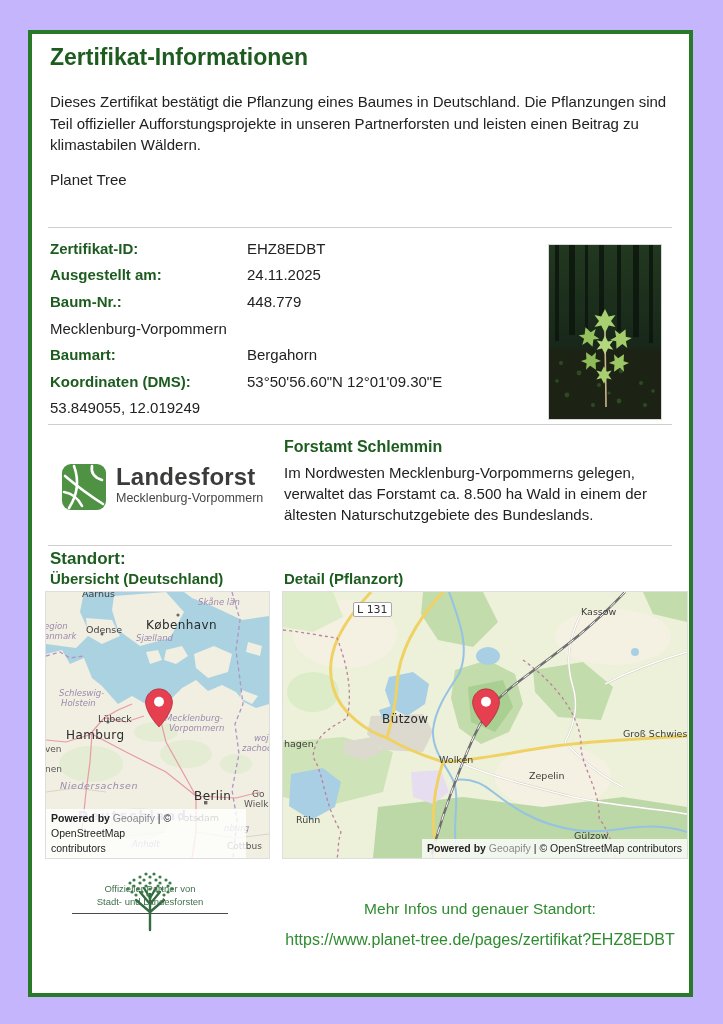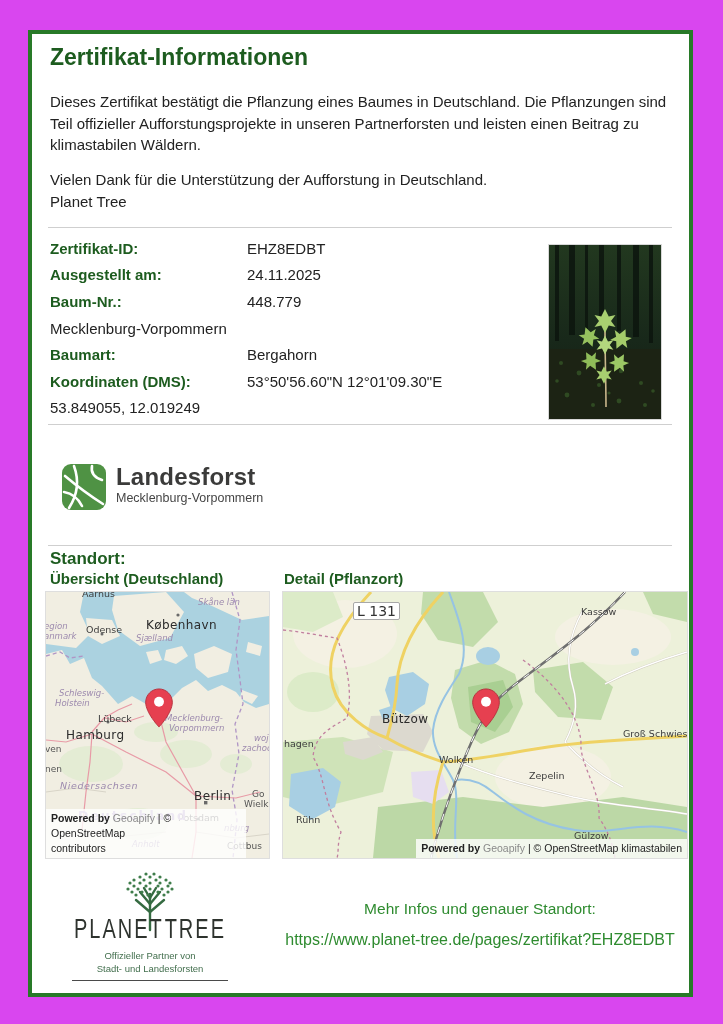--- a/index.html
+++ b/index.html
@@ -1,17 +1,17 @@
 <!DOCTYPE html>
 <html><head>
 <meta charset="utf-8">
 <style>
   html,body{margin:0;padding:0;background:#fff;}
   body{font-family:"Liberation Sans","DejaVu Sans",sans-serif;color:#1f1f1f;}
-  .page{position:relative;width:723px;height:1024px;background:#d946ef;overflow:hidden;}
+  .page{position:relative;width:723px;height:1024px;background:#c4b5fd;overflow:hidden;}
   .frame{position:absolute;left:28px;top:30px;width:657px;height:959px;border:4px solid #287a28;background:#fff;}
   .abs{position:absolute;}
   h1.title{margin:0;font-size:23px;font-weight:bold;color:#1d5c1f;}
   .intro{font-size:15px;line-height:21.5px;color:#222;margin:0;}
   .sep{position:absolute;height:1px;background:#cfcfcf;border:0;margin:0;}
   .cert-row{display:flex;height:26.6px;align-items:center;}
   .cert-label{width:197px;font-size:15px;font-weight:bold;color:#1d5c1f;}
   .cert-value{font-size:15px;color:#222;}
   .photo{position:absolute;left:516px;top:210px;width:112px;height:174px;border:1px solid #d8d8d8;}
   .lf-title{font-size:24px;font-weight:bold;color:#3b3b3a;line-height:26px;letter-spacing:.2px;}
@@ -22,21 +22,21 @@
   .map-h{font-size:15px;font-weight:bold;color:#1d5c1f;margin:0;}
   .map{position:absolute;top:557px;height:266px;overflow:hidden;border:1px solid #dedede;background:#f1eee2;}
   .map svg.bg{position:absolute;left:0;top:0;}
   .maplabel{position:absolute;font-family:"DejaVu Sans",sans-serif;color:#3d3d3d;white-space:nowrap;z-index:3;}
   .town{font-size:9.5px;}
   .town-lg{font-size:12px;color:#2b2b2b;letter-spacing:.4px;}
   .town-sm{font-size:9px;color:#555;}
   .region-sm{font-size:8.5px;font-style:italic;color:#9d8aae;}
   .region{font-size:9.5px;font-style:italic;color:#9d8aae;letter-spacing:.6px;}
   .country{font-size:12.5px;color:#a58bc0;letter-spacing:2px;font-weight:bold;}
-  .road-badge{font-size:14px;background:#fff;border:1px solid #a8a8a8;border-radius:2px;padding:0 3px;color:#333;font-style:normal;}
+  .road-badge{font-size:11px;background:#fff;border:1px solid #a8a8a8;border-radius:2px;padding:0 3px;color:#333;font-style:normal;}
   .pin{position:absolute;width:30px;height:40px;z-index:4;}
   .attrib{position:absolute;background:rgba(255,255,255,.8);font-size:10.5px;color:#222;padding:2px 5px;line-height:15px;z-index:5;}
   .attrib .brand{color:#8a8a8a;}
   .attrib b{font-weight:bold;}
   .pt-logo{position:absolute;left:40px;top:836px;width:156px;text-align:center;}
   .pt-words{position:relative;margin-top:44px;display:flex;justify-content:space-between;padding:0 2px;}
   .pt-words span{font-size:20px;color:#2e332e;letter-spacing:2px;transform:scaleY(1.35);transform-origin:top;font-weight:500;}
   .pt-sub{font-size:9.5px;color:#44704f;line-height:13px;margin-top:12px;}
   .pt-rule{height:0;border-bottom:1.5px solid #4a4a4a;margin-top:5px;}
   .f-info{position:absolute;left:240px;top:866px;width:416px;text-align:center;}
@@ -47,21 +47,20 @@
 <body>
 
 <div class="page">
   <div class="frame">
 
     <h1 class="title abs" style="left:18px;top:10px;">Zertifikat-Informationen</h1>
 
     <p class="intro abs" style="left:18px;top:57px;width:636px;">Dieses Zertifikat bestätigt die Pflanzung eines Baumes in Deutschland. Die Pflanzungen sind Teil offizieller Aufforstungsprojekte in unseren Partnerforsten und leisten einen Beitrag zu klimastabilen Wäldern.</p>
 
     <div class="abs" style="left:18px;top:135px;width:636px;">
-      <div class="intro">Vielen Dank für die Unterstützung der Aufforstung in Deutschland.</div>
       <div class="intro">Planet Tree</div>
     </div>
 
     <div class="sep" style="left:16px;top:193px;width:624px;"></div>
 
     <div class="abs" style="left:18px;top:201px;width:480px;">
         <div class="cert-row">
           <span class="cert-label">Zertifikat-ID:</span>
           <span class="cert-value">EHZ8EDBT</span>
         </div>
@@ -147,20 +146,24 @@
           <path d="M12,2 Q20,24 7,44"></path>
           <path d="M30,2 Q28,12 40,16"></path>
           <path d="M2,28 Q14,30 20,42"></path>
         </g>
       </svg>
     </div>
     <div class="abs" style="left:84px;top:430px;">
       <div class="lf-title">Landesforst</div>
       <div class="lf-sub">Mecklenburg-Vorpommern</div>
     </div>
+    <div class="abs" style="left:252px;top:404px;width:382px;">
+      <p class="fa-title">Forstamt Schlemmin</p>
+      <p class="fa-text">Im Nordwesten Mecklenburg-Vorpommerns gelegen, verwaltet das Forstamt ca. 8.500 ha Wald in einem der ältesten Naturschutzgebiete des Bundeslands.</p>
+    </div>
 
     <div class="sep" style="left:16px;top:511px;width:624px;"></div>
 
     <p class="loc-h abs" style="left:18px;top:515px;">Standort:</p>
     <p class="map-h abs" style="left:18px;top:536px;">Übersicht (Deutschland)</p>
     <p class="map-h abs" style="left:252px;top:536px;">Detail (Pflanzort)</p>
 
     <div class="map" id="map-overview" style="left:13px;width:223px;">
       <svg class="bg" width="223" height="266" viewBox="0 0 223 266">
         <rect width="223" height="266" fill="#f1eee2"></rect>
@@ -221,21 +224,21 @@
         <span>contributors</span>
       </div>
     <div class="maplabel town" style="left: 36px; top: -4px;">Aarhus</div>
         <div class="maplabel region-sm" style="left: 152px; top: 5px;">Skåne län</div>
         <div class="maplabel town-lg" style="left: 100px; top: 26px;">København</div>
         <div class="maplabel region-sm" style="left: 90px; top: 41px;">Sjælland</div>
         <div class="maplabel town" style="left: 40px; top: 32px;">Odense</div>
         <div class="maplabel region-sm" style="left: -2px; top: 29px;">egion</div>
         <div class="maplabel region-sm" style="left: -2px; top: 39px;">anmark</div>
         <div class="maplabel region-sm" style="left: 13px; top: 96px;">Schleswig-</div>
-        <div class="maplabel region-sm" style="left: 9px; top: 106px; text-align: center;">Holstein</div>
+        <div class="maplabel region-sm" style="left: 15px; top: 106px; text-align: center;">Holstein</div>
         <div class="maplabel town" style="left: 52px; top: 121px;">Lübeck</div>
         <div class="maplabel town-lg" style="left: 20px; top: 136px;">Hamburg</div>
         <div class="maplabel region-sm" style="left: 119px; top: 121px;">Mecklenburg-</div>
         <div class="maplabel region-sm" style="left: 123px; top: 131px; font-style: italic;">Vorpommern</div>
         <div class="maplabel region-sm" style="left: 208px; top: 141px;">woj.</div>
         <div class="maplabel region-sm" style="left: 196px; top: 151px;">zachod</div>
         <div class="maplabel town-sm" style="left: -1px; top: 152px;">ven</div>
         <div class="maplabel town-sm" style="left: -1px; top: 172px;">nen</div>
         <div class="maplabel region" style="left: 14px; top: 188px;">Niedersachsen</div>
         <div class="maplabel town-lg" style="left: 148px; top: 197px;">Berlin</div>
@@ -309,21 +312,21 @@
         <path d="M342,0 C300,45 260,70 225,98 C200,118 188,150 176,180 C165,208 155,238 148,266" stroke="#6f6f6f" stroke-width="2.4" fill="none"></path>
         <path d="M342,0 C300,45 260,70 225,98 C200,118 188,150 176,180 C165,208 155,238 148,266" stroke="#fff" stroke-width="1" fill="none" stroke-dasharray="7 7"></path>
       </svg>
       <svg class="pin" style="left:188px;top:96px;" viewBox="0 0 30 42">
         <path d="M15,1 C7.3,1 1,7.3 1,15 C1,26 15,41 15,41 C15,41 29,26 29,15 C29,7.3 22.7,1 15,1 Z" fill="#e64050" stroke="#b52f3c" stroke-width="1"></path>
         <circle cx="15" cy="14.5" r="5.2" fill="#fff"></circle>
       </svg>
       <div class="attrib" style="right:0;bottom:0;">
         <b>Powered by</b>
         <span class="brand">Geoapify</span>
-        <span>| © OpenStreetMap klimastabilen</span>
+        <span>| © OpenStreetMap contributors</span>
       </div>
     <div class="maplabel town" style="left: 298px; top: 14px;">Kassow</div>
         <div class="maplabel town-lg" style="left: 99px; top: 120px;">Bützow</div>
         <div class="maplabel town" style="left: 1px; top: 146px;">hagen</div>
         <div class="maplabel town" style="left: 156px; top: 162px;">Wolken</div>
         <div class="maplabel town" style="left: 246px; top: 178px;">Zepelin</div>
         <div class="maplabel town" style="left: 340px; top: 136px;">Groß Schwiesow</div>
         <div class="maplabel town" style="left: 13px; top: 222px;">Rühn</div>
         <div class="maplabel town" style="left: 291px; top: 238px;">Gülzow</div>
         <div class="maplabel road-badge" style="left: 70px; top: 10px;">L 131</div>
@@ -366,24 +369,20 @@
             <circle cx="52" cy="19" r="1.6"></circle>
           <circle cx="12" cy="22" r="1.6"></circle>
             <circle cx="22" cy="22" r="1.6"></circle>
             <circle cx="38" cy="22" r="1.6"></circle>
             <circle cx="48" cy="22" r="1.6"></circle>
           <circle cx="16" cy="25" r="1.6"></circle>
             <circle cx="28" cy="25" r="1.6"></circle>
             <circle cx="44" cy="25" r="1.6"></circle>
         </g>
       </svg>
-      <div class="pt-words">
-        <span>PLANET</span>
-        <span>TREE</span>
-      </div>
       <div class="pt-sub">
         <div>Offizieller Partner von</div>
         <div>Stadt- und Landesforsten</div>
       </div>
       <div class="pt-rule"></div>
     </div>
 
     <div class="f-info">
       <p class="l1">Mehr Infos und genauer Standort:</p>
       <p class="l2">https://www.planet-tree.de/pages/zertifikat?EHZ8EDBT</p>

